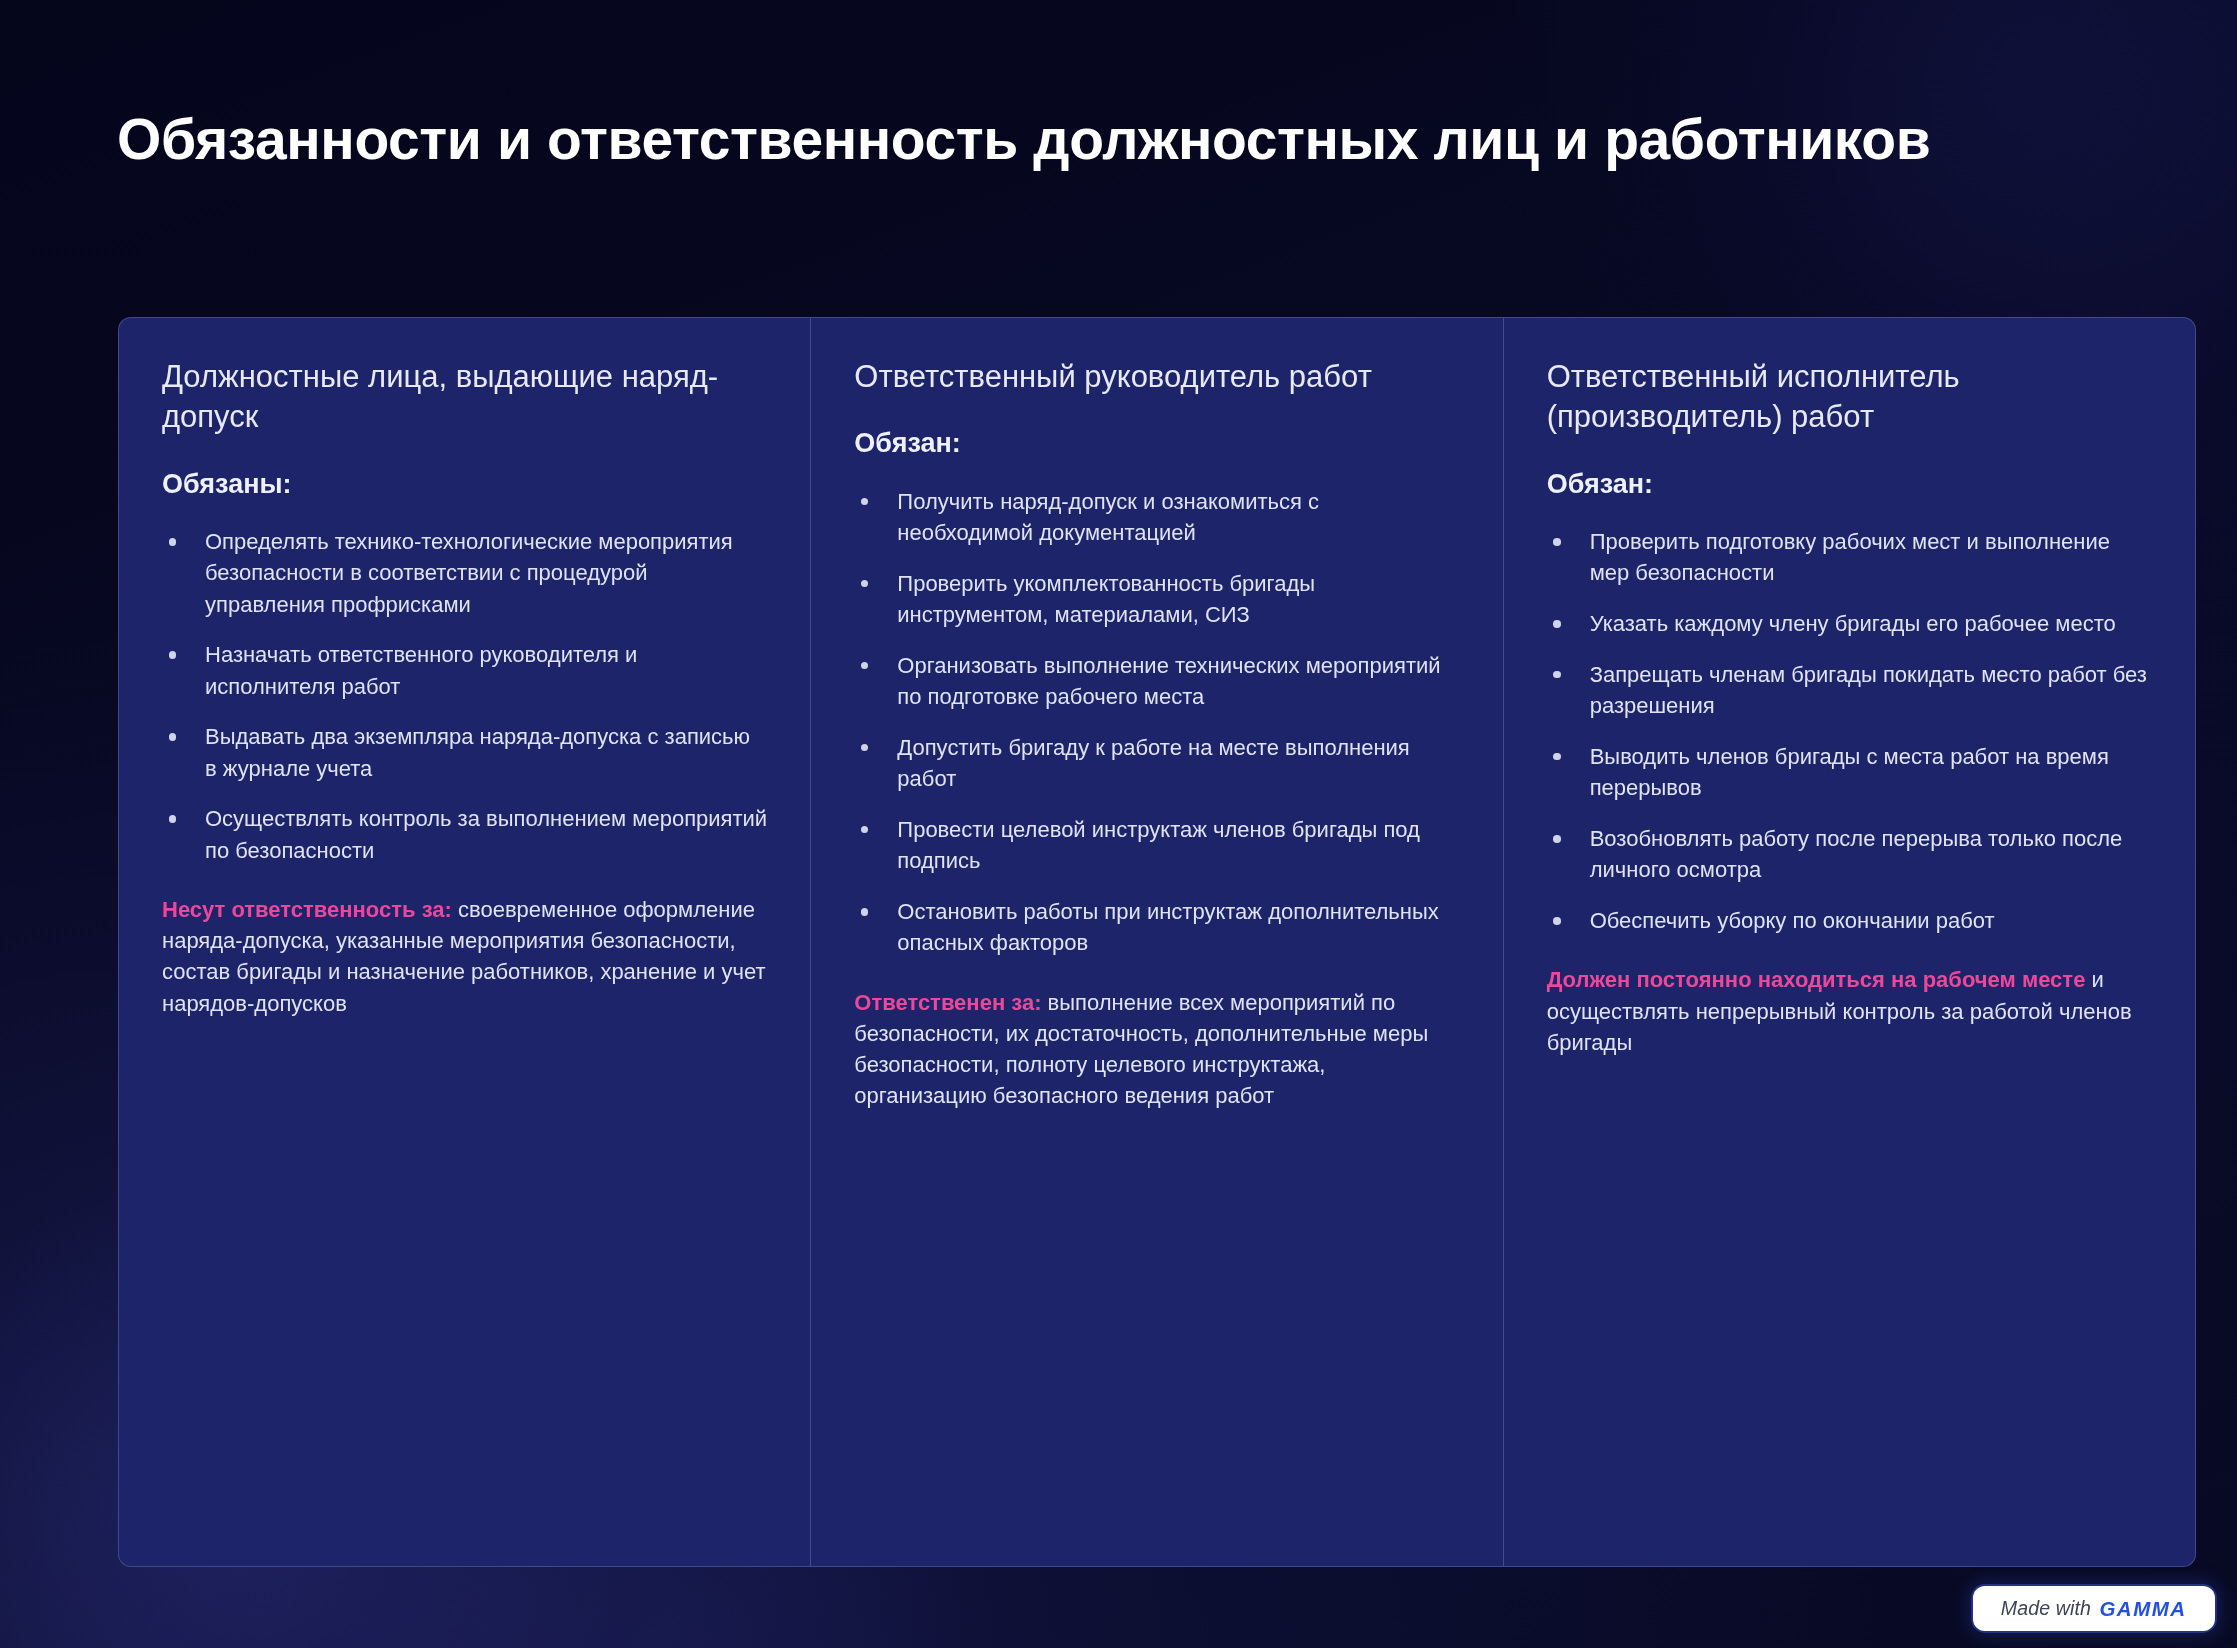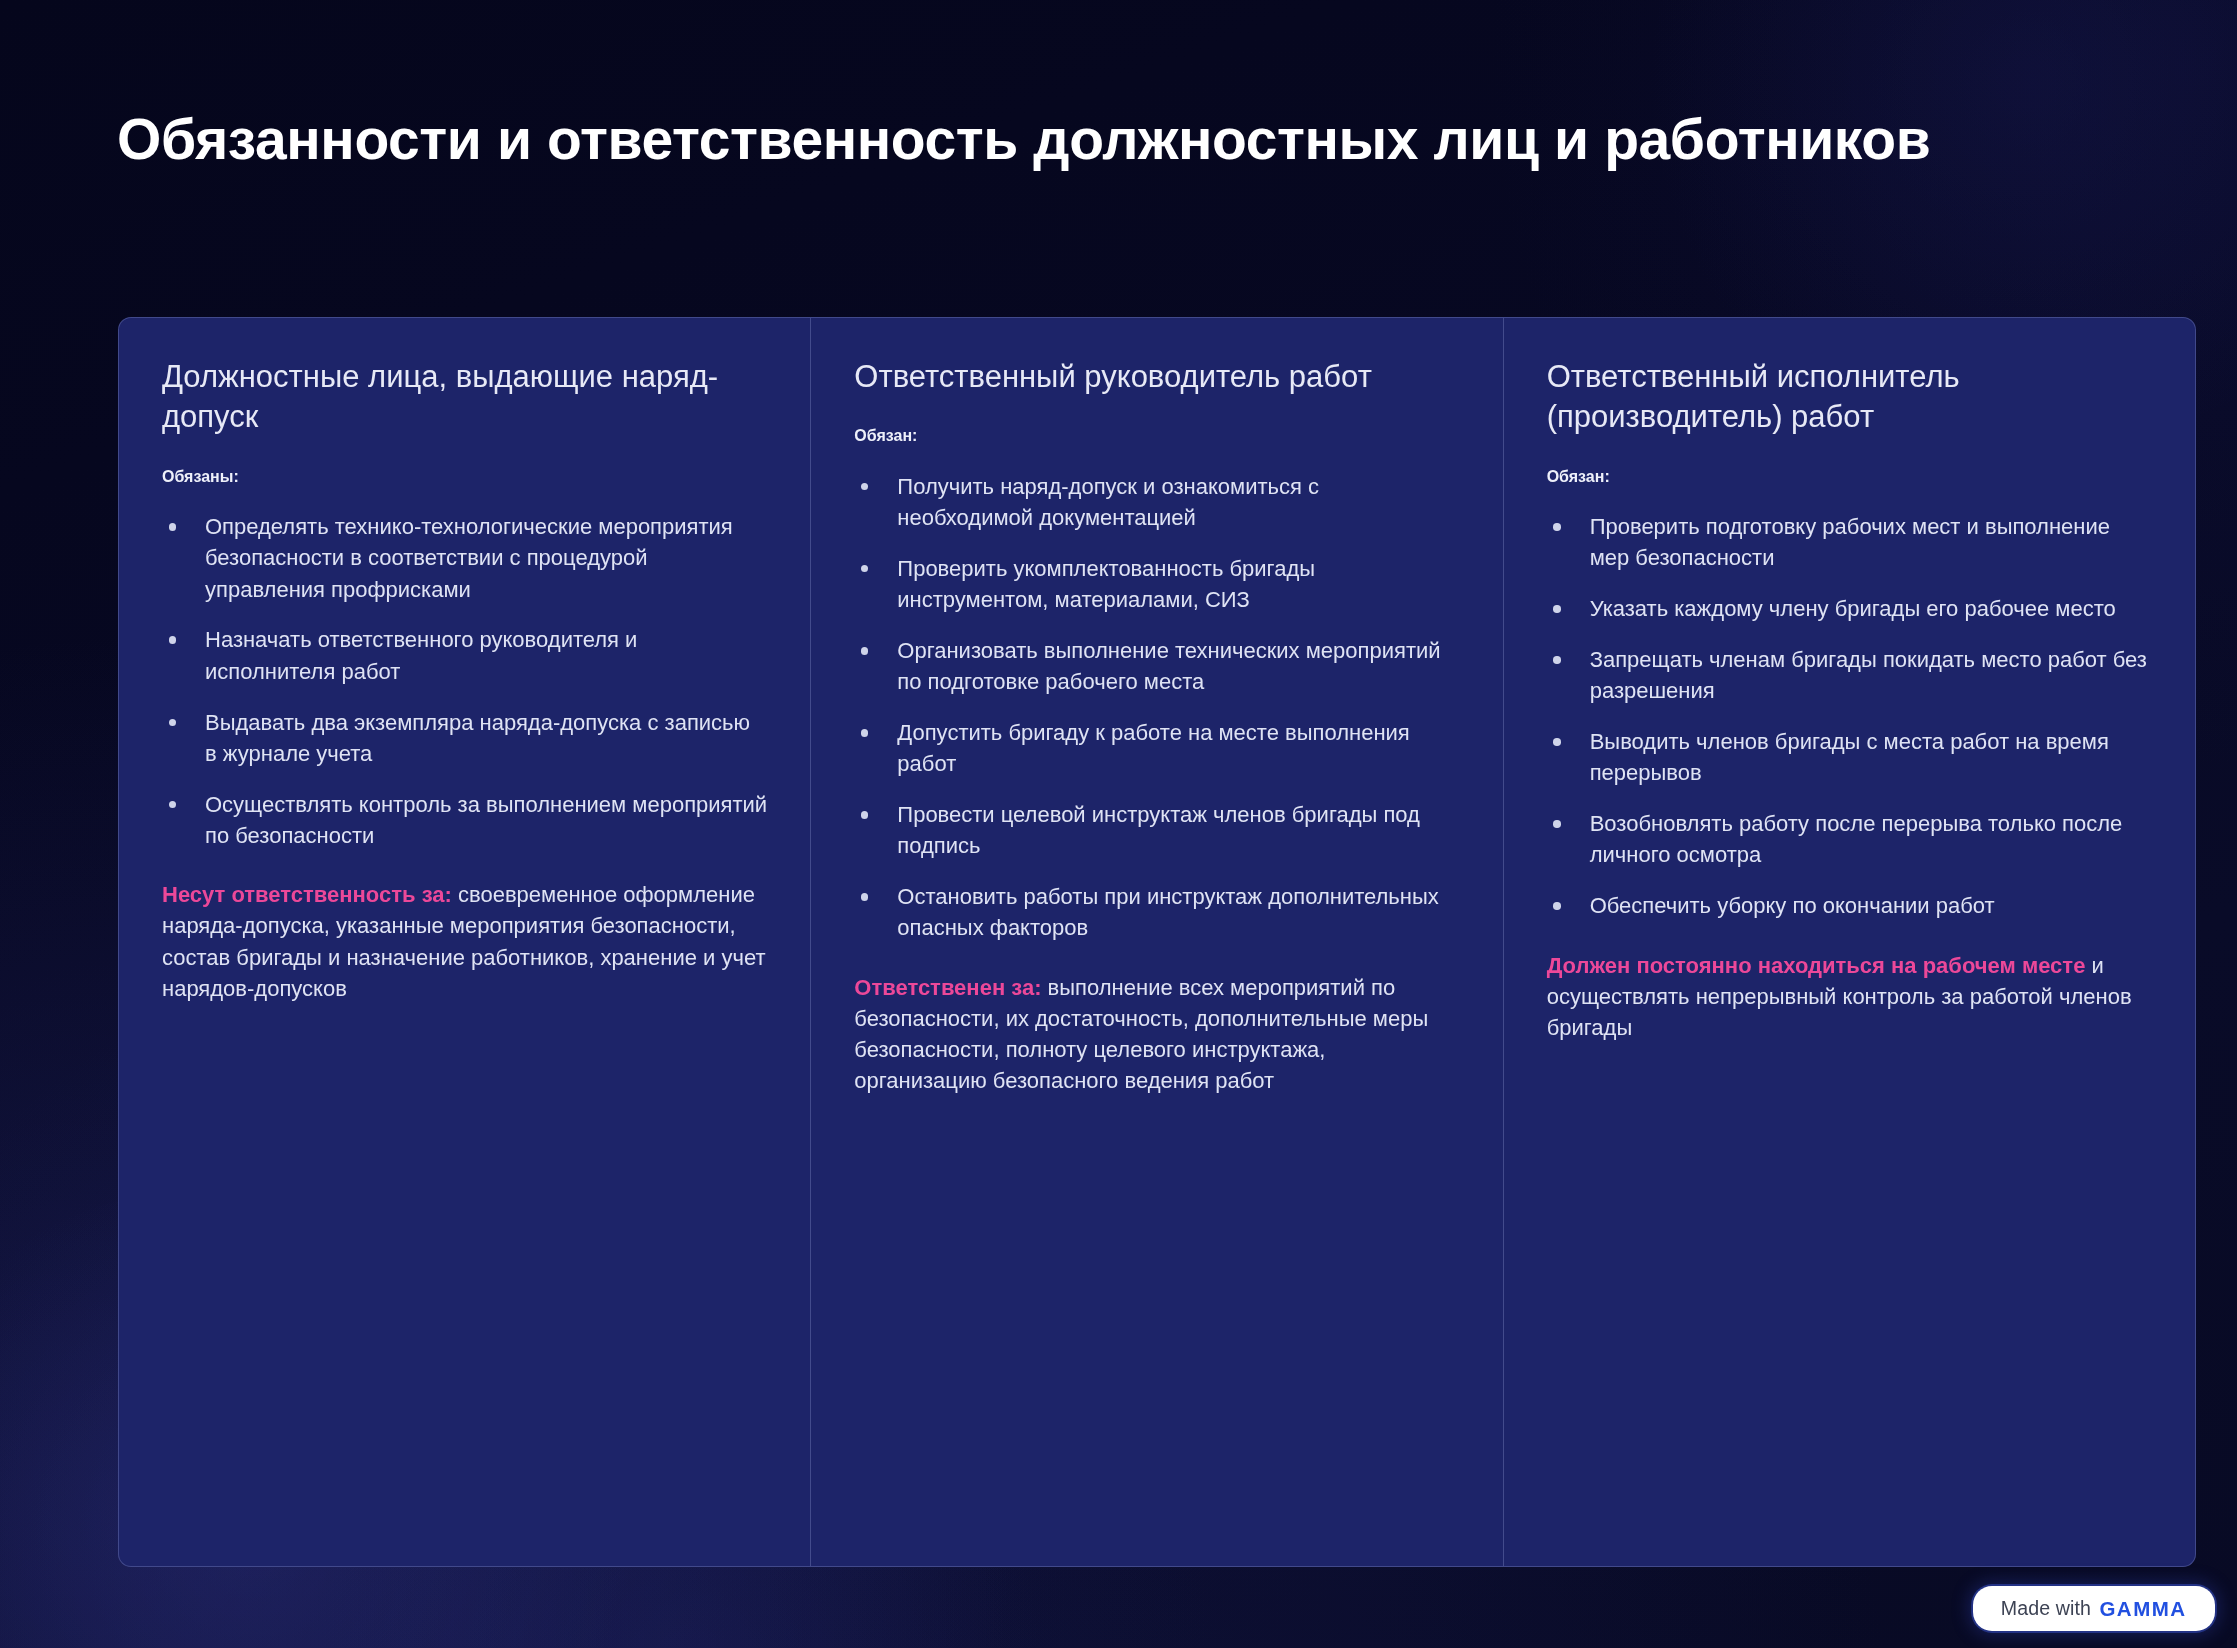--- a/index.html
+++ b/index.html
@@ -90,21 +90,21 @@
   .card-title {
     color: #e7e9f6;
     font-size: 31px;
     line-height: 1.30;
     font-weight: 400;
     margin: 0 0 28px 0;
     white-space: pre-line;
   }
   .card-subhead {
     color: #eef0fa;
-    font-size: 16px;
+    font-size: 27px;
     line-height: 1.35;
     font-weight: 700;
     margin: 0 0 24px 0;
   }
   ul.bullets {
     list-style: none;
     margin: 0 0 0 0;
     padding: 0;
   }
   ul.bullets li {
@@ -141,27 +141,28 @@
     font-weight: 700;
   }
 
   
   #gamma-badge {
     position: absolute;
     right: 22.4px;
     bottom: 17px;
     height: 45px;
     padding: 0 28px;
-    border-radius: 19px;
+    border-radius: 12px;
     background: #ffffff;
     display: flex;
     align-items: center;
     gap: 8.4px;
     box-shadow: 0 0 0 1.9px rgba(60,86,215,0.45), 0 0 17px 3.7px rgba(50,70,190,0.35);
     cursor: pointer;
+    font-style: italic;
   }
   #gamma-badge .made-with {
     color: #3d4354;
     font-size: 19.6px;
     font-weight: 400;
     letter-spacing: 0.1px;
   }
   #gamma-badge .gamma-word {
     color: #2250e0;
     font-size: 20.5px;

